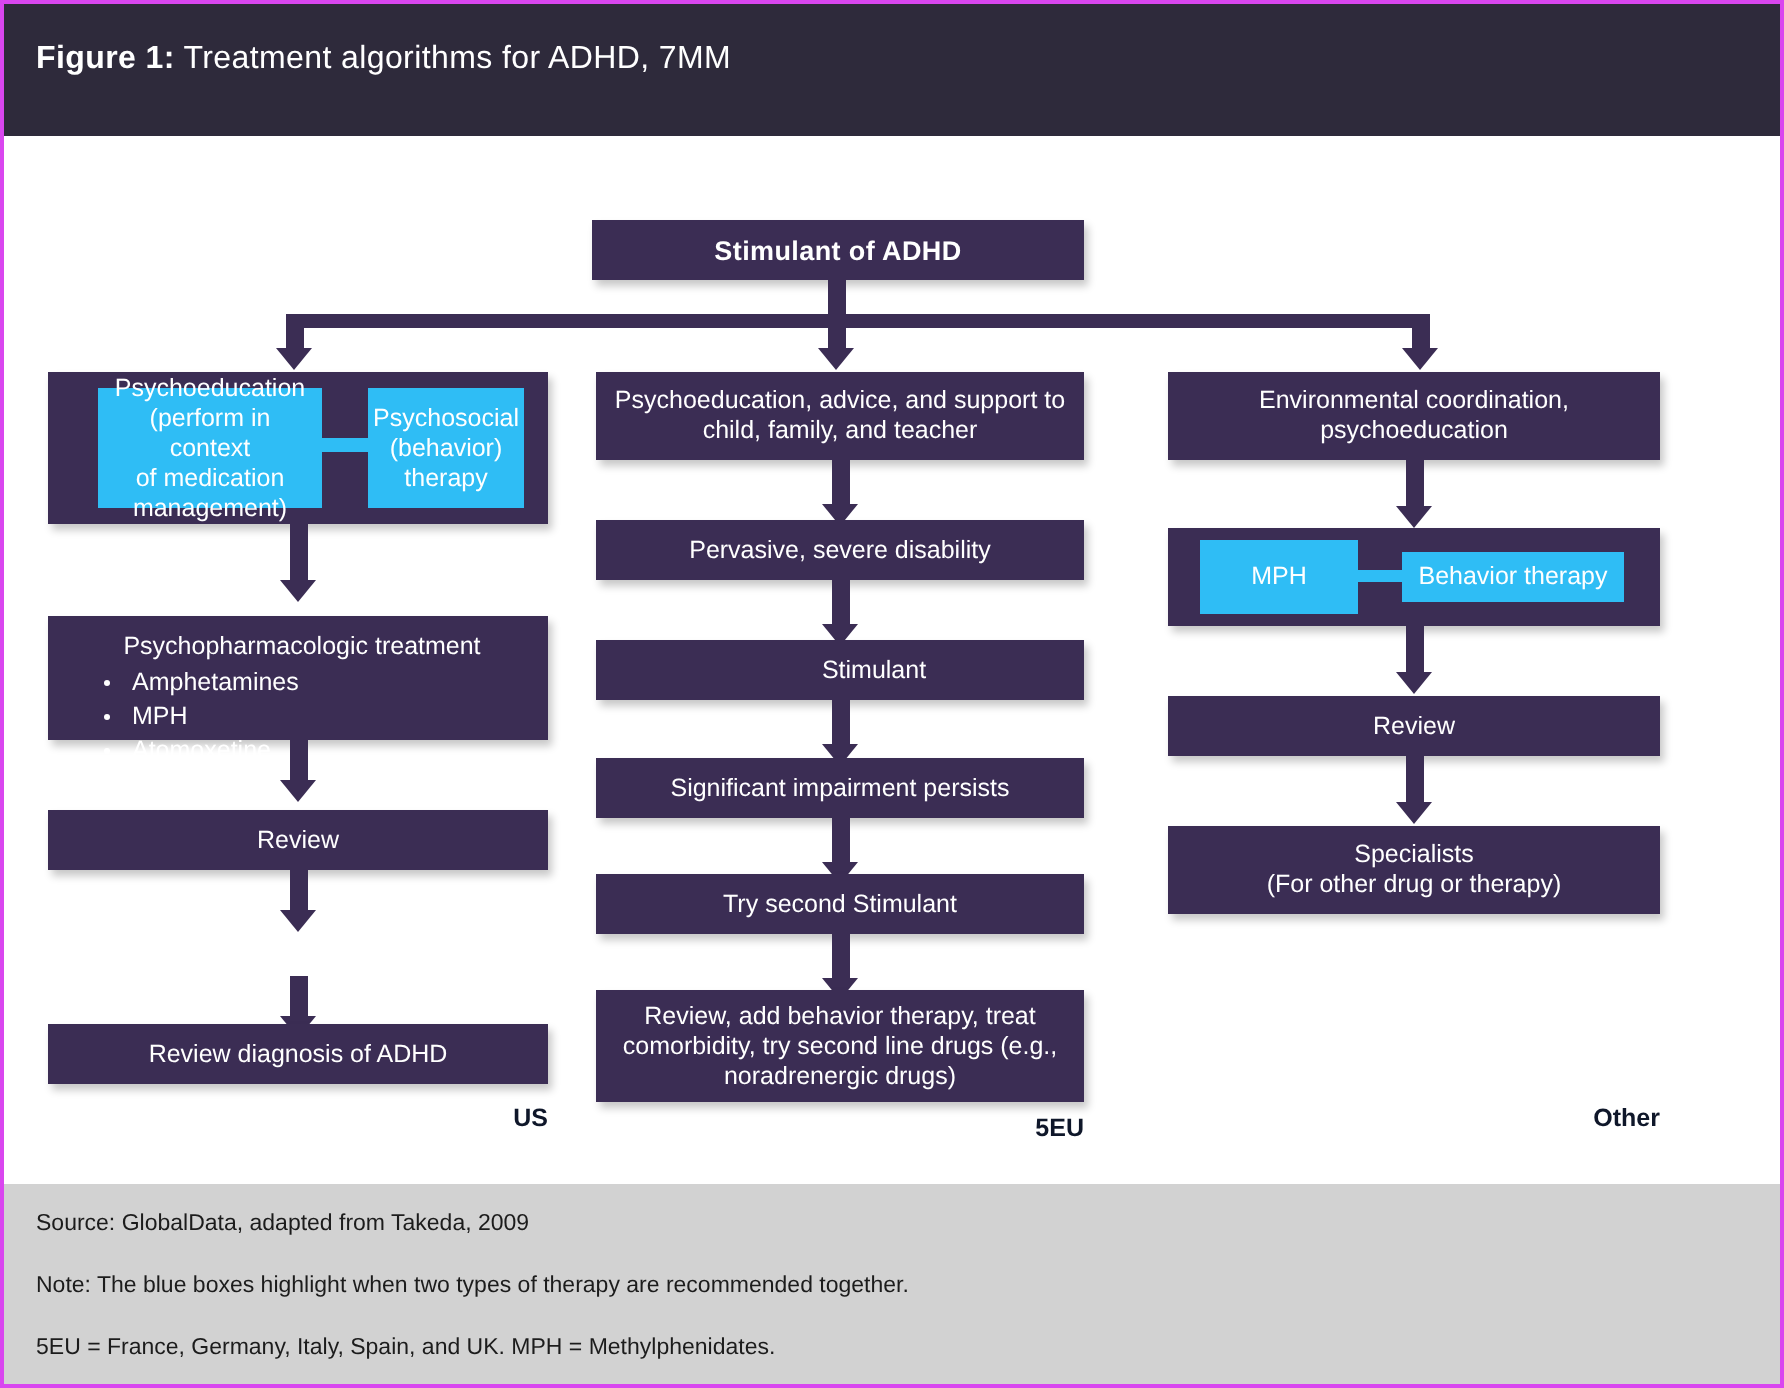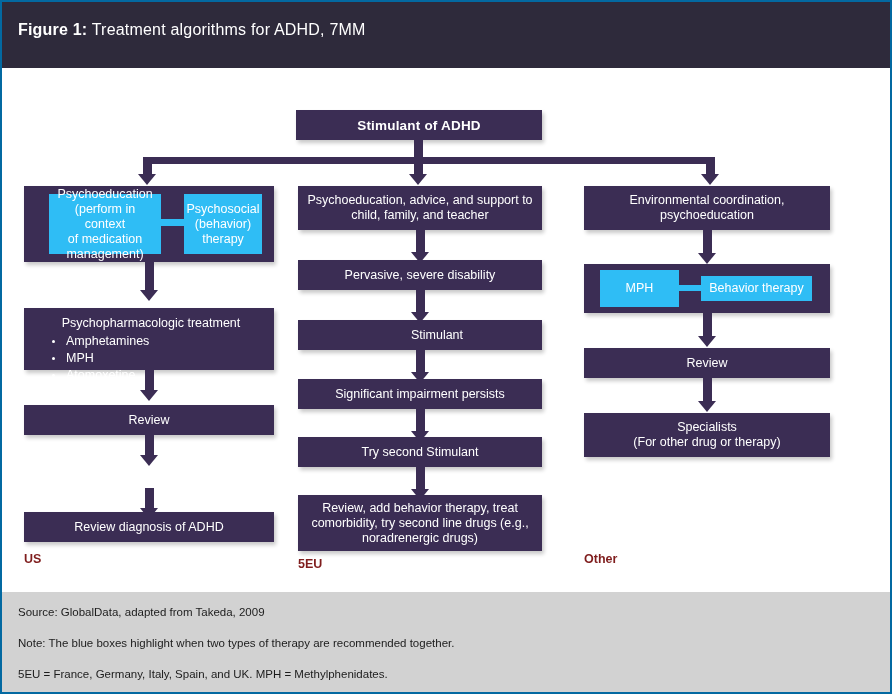--- a/index.html
+++ b/index.html
@@ -5,21 +5,21 @@
   html,body{margin:0;padding:0;background:#ffffff;}
   body{
     font-family:"Liberation Sans", sans-serif;
     -webkit-font-smoothing:antialiased;
   }
   .figure{
     position:relative;
     width:892px;
     height:694px;
     box-sizing:border-box;
-    border:2px solid #0369a1;
+    border:2px solid #d946ef;
     background:#ffffff;
     overflow:hidden;
   }
   
   .fig-header{
     position:absolute;
     left:0; top:0;
     width:892px;
     height:66px;
     background:#2e2a3b;
@@ -135,22 +135,22 @@
     position:absolute;
     width:0;height:0;
     border-left:9px solid transparent;
     border-right:9px solid transparent;
     border-top:11px solid #3b2d54;
   }
   .col-label{
     position:absolute;
     font-size:12.5px;
     font-weight:bold;
-    color:#7f1d1d;
-    text-align:left;
+    color:#0f172a;
+    text-align:right;
   }
   
   .fig-footer{
     position:absolute;
     left:0;
     top:590px;
     width:888px;
     height:100px;
     background:#d2d2d2;
     box-sizing:border-box;

